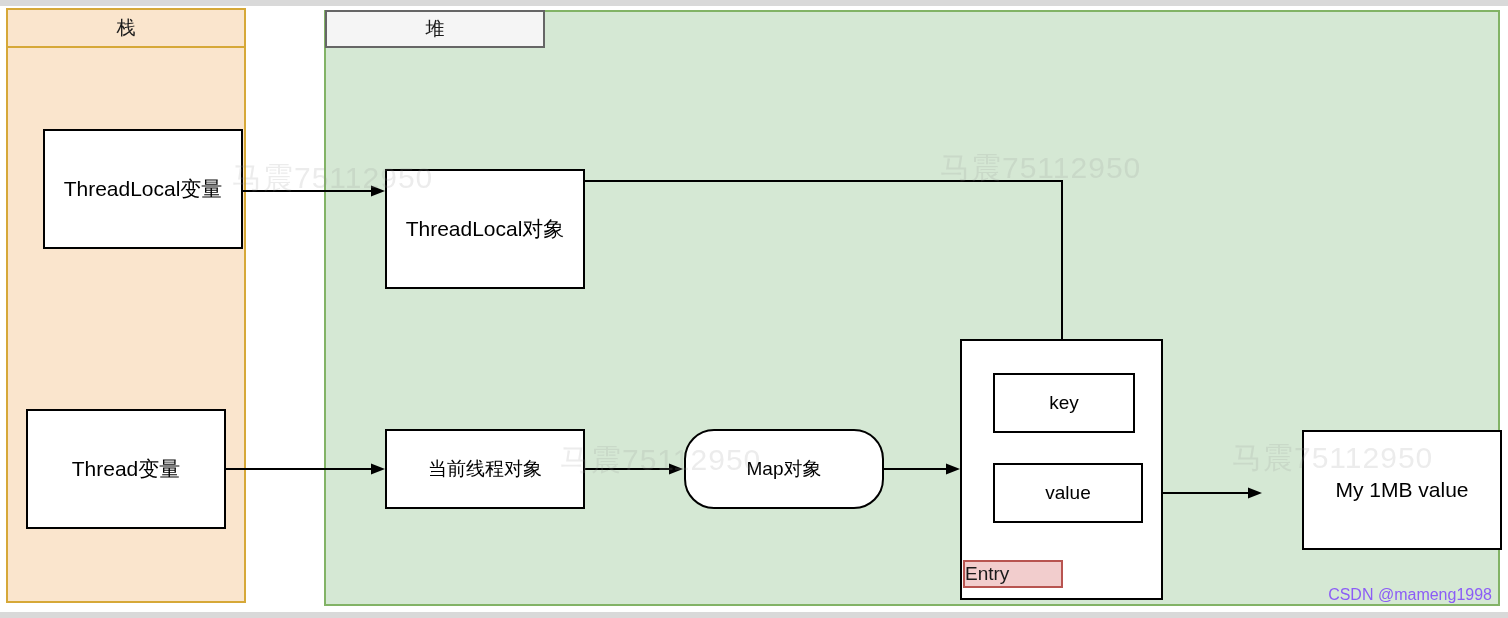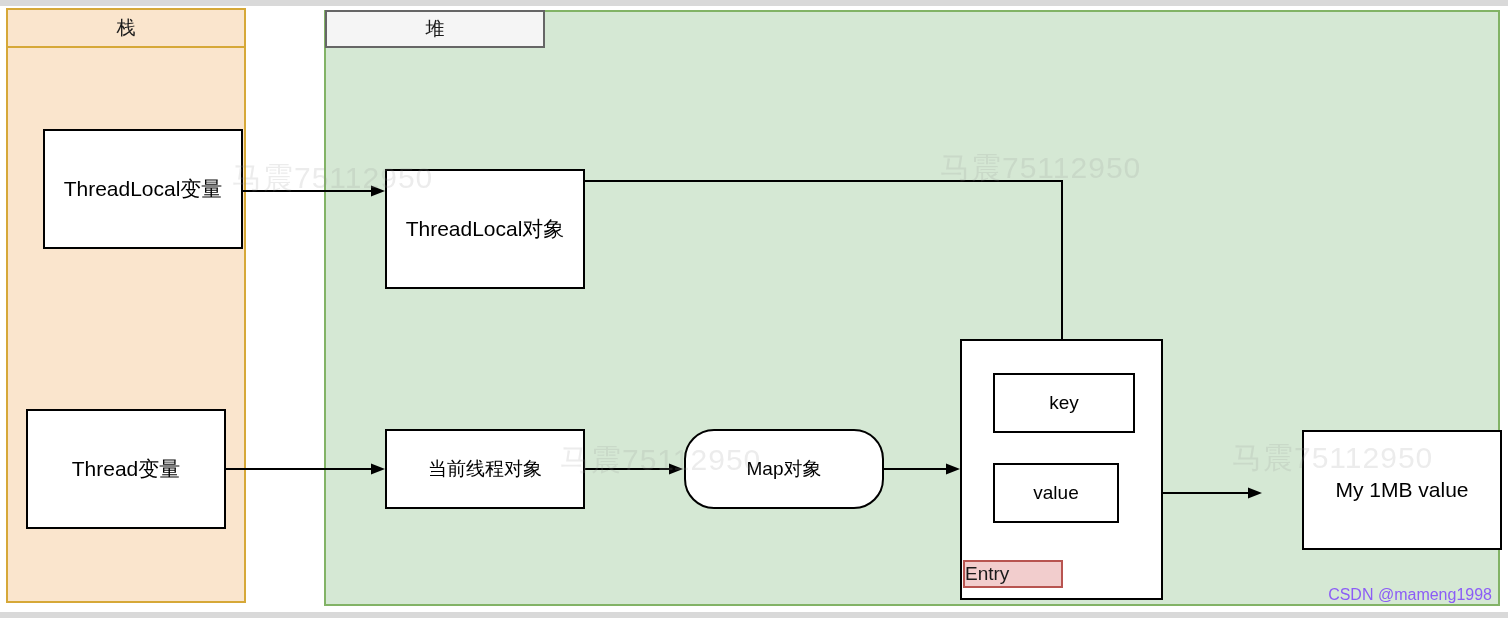--- a/index.html
+++ b/index.html
@@ -96,21 +96,21 @@
   #entry-container {
     position: absolute;
     left: 960px; top: 339px;
     width: 203px; height: 261px;
     box-sizing: border-box;
     background: #ffffff;
     border: 2px solid #000000;
     z-index: 4;
   }
   #node-key   { left: 993px; top: 373px; width: 142px; height: 60px; }
-  #node-value { left: 993px; top: 463px; width: 126px; height: 60px; }
+  #node-value { left: 993px; top: 463px; width: 150px; height: 60px; }
   #entry-label {
     position: absolute;
     left: 963px; top: 560px;
     width: 100px; height: 28px;
     box-sizing: border-box;
     background: #f2cdcd;
     border: 2px solid #b85450;
     display: flex;
     align-items: center;
     font-size: 19px;

